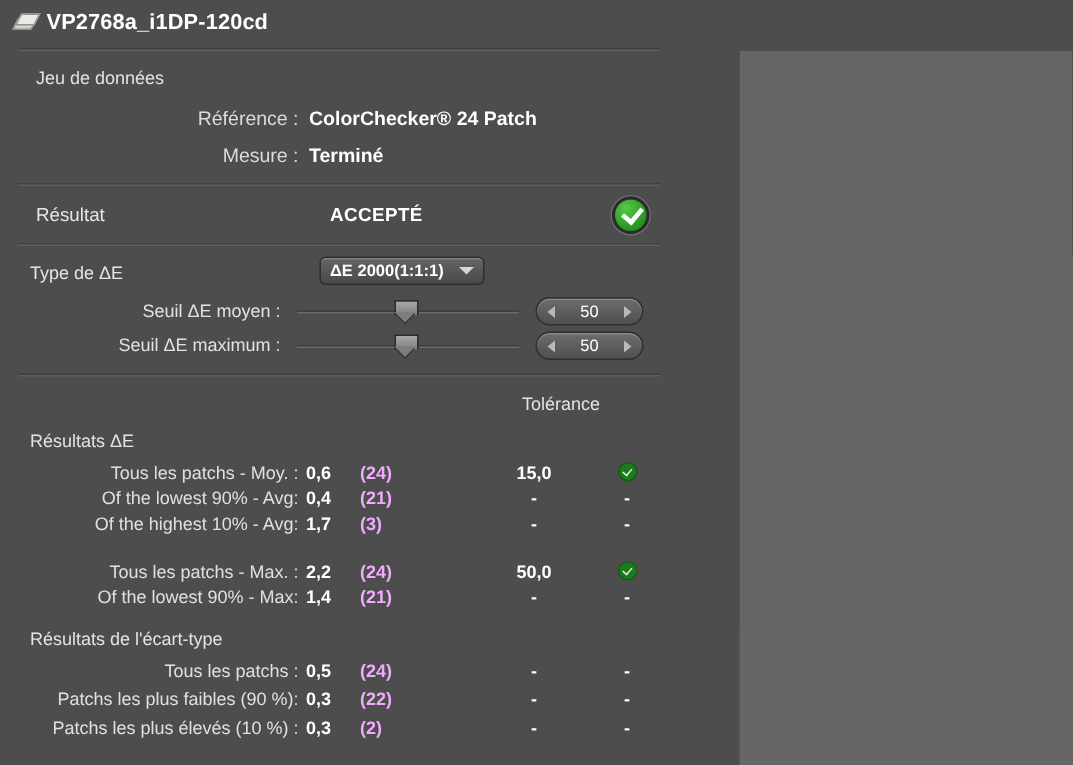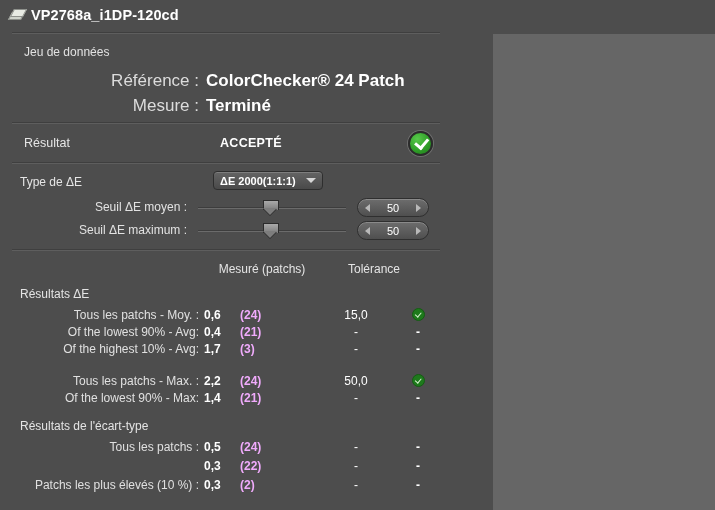--- a/index.html
+++ b/index.html
@@ -85,21 +85,21 @@
     position: absolute;
     left: 24px; top: 45px;
     color: #e2e2e2;
     font-size: 12px;
   }
   .kv-row {
     position: absolute;
     left: 0;
     width: 440px;
     height: 18px;
-    font-size: 17px;
+    font-size: 13px;
   }
   .kv-label {
     position: absolute;
     left: 0; top: 0;
     width: 199px;
     text-align: right;
     color: #dcdcdc;
   }
   .kv-value {
     position: absolute;
@@ -337,21 +337,21 @@
     text-align: left;
     color: #f0abfc;
     font-weight: bold;
   }
   .res-tol {
     position: absolute;
     left: 330px; top: 0;
     width: 52px;
     text-align: center;
     color: #ffffff;
-    font-weight: normal;
+    font-weight: bold;
   }
   .res-status {
     position: absolute;
     left: 398px; top: 0;
     width: 40px;
     text-align: center;
     color: #ffffff;
     font-weight: bold;
     line-height: 14px;
   }
@@ -421,21 +421,20 @@
     </span>
     <span class="stepper">
       <span class="stepper-arrow-l"></span>
       <span class="stepper-value">50</span>
       <span class="stepper-arrow-r"></span>
     </span>
   </div>
 
   <div class="hr" id="hr4"></div>
 
-  <div class="col-head" id="head-measured">Mesuré (patchs)</div>
   <div class="col-head" id="head-tolerance">Tolérance</div>
 
   <div class="section-title" id="sec-de">Résultats ΔE</div>
   <div class="section-title" id="sec-sd">Résultats de l'écart-type</div>
 
   <div id="rows-host">
       <div class="res-row" style="top: 308px;">
         <span class="res-label">Tous les patchs - Moy. :</span>
         <span class="res-meas">0,6</span>
         <span class="res-count">(24)</span>
@@ -471,20 +470,21 @@
         <span class="res-status">-</span>
       </div>
       <div class="res-row" style="top: 440px;">
         <span class="res-label">Tous les patchs :</span>
         <span class="res-meas">0,5</span>
         <span class="res-count">(24)</span>
         <span class="res-tol">-</span>
         <span class="res-status">-</span>
       </div>
       <div class="res-row" style="top: 459px;">
+        <span class="res-label">Patchs les plus faibles (90 %):</span>
         <span class="res-meas">0,3</span>
         <span class="res-count">(22)</span>
         <span class="res-tol">-</span>
         <span class="res-status">-</span>
       </div>
       <div class="res-row" style="top: 478px;">
         <span class="res-label">Patchs les plus élevés (10 %) :</span>
         <span class="res-meas">0,3</span>
         <span class="res-count">(2)</span>
         <span class="res-tol">-</span>

